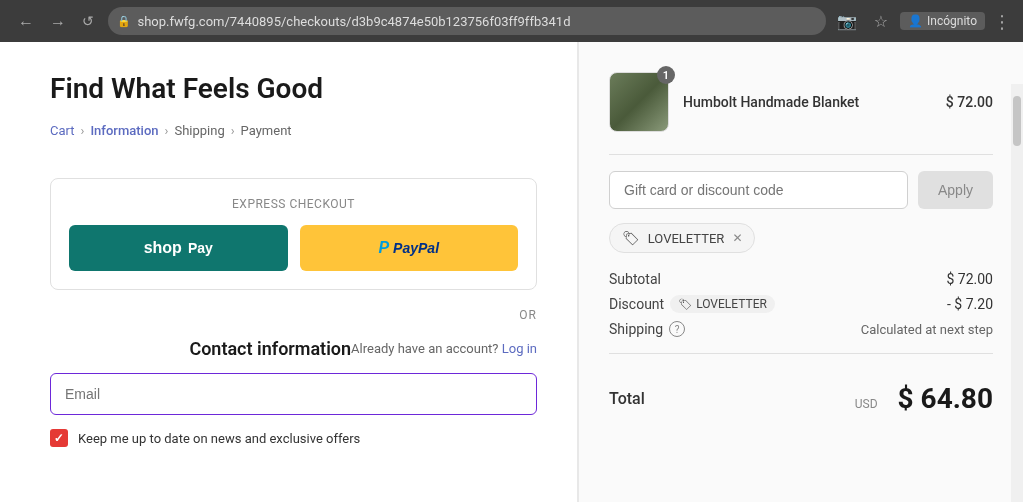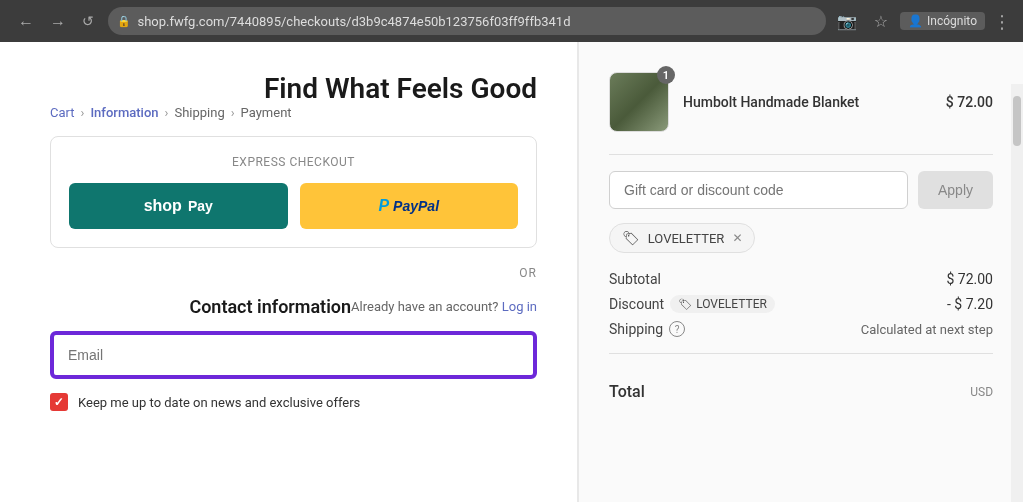--- a/index.html
+++ b/index.html
@@ -86,28 +86,28 @@
       padding: 30px 40px 30px 50px;
       overflow-y: auto;
       border-right: 1px solid #e8e8e8;
       max-width: 580px;
     }
 
     .store-title {
       font-size: 28px;
       font-weight: 600;
       color: #1a1a1a;
-      text-align: right;
+      margin-bottom: 18px;
     }
 
     .breadcrumb {
       display: flex;
       align-items: flex-start;
       gap: 6px;
-      margin-bottom: 16px;
+      margin-bottom: 40px;
       font-size: 13px;
       color: #666;
     }
     .breadcrumb .crumb-link {
       color: #5c6bc0;
       cursor: pointer;
       text-decoration: none;
     }
     .breadcrumb .separator { color: #999; }
     .breadcrumb .crumb-active { color: #5c6bc0; font-weight: 500; }
@@ -180,21 +180,21 @@
       align-items: center;
       margin-bottom: 14px;
     }
     .section-title { font-size: 18px; font-weight: 600; color: #1a1a1a; }
     .already-account { font-size: 13px; color: #666; }
     .log-in-link { color: #5c6bc0; cursor: pointer; text-decoration: none; }
 
     .email-input {
       width: 100%;
       padding: 12px 14px;
-      border: 4px solid #6d28d9;
+      border: 1px solid #6d28d9;
       border-radius: 6px;
       font-size: 14px;
       color: #333;
       outline: none;
       margin-bottom: 14px;
     }
 
     .checkbox-row {
       display: flex;
       align-items: center;
@@ -497,20 +497,21 @@
         </span>
         <span class="shipping-note">Calculated at next step</span>
       </div>
     </div>
 
     
     <div class="total-row">
       <span class="total-label">Total</span>
       <div class="total-right">
         <span class="total-currency">USD</span>
+        <span class="total-amount">$ 64.80</span>
       </div>
     </div>
 
   </div>
 
   <div class="scrollbar-right">
     <div class="scrollbar-right-thumb"></div>
   </div>
 
 </div>

